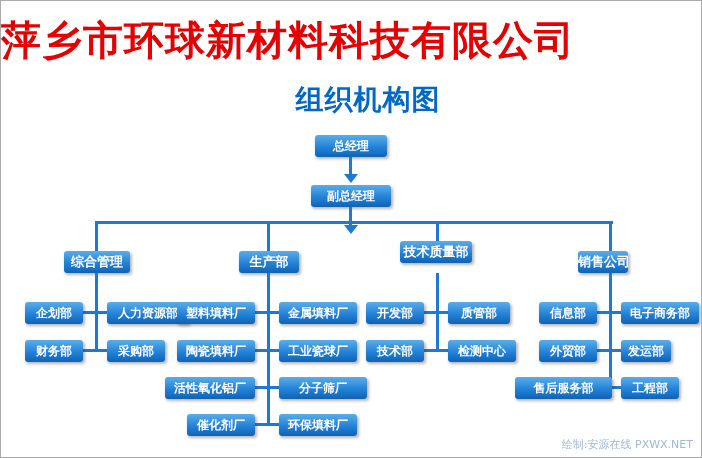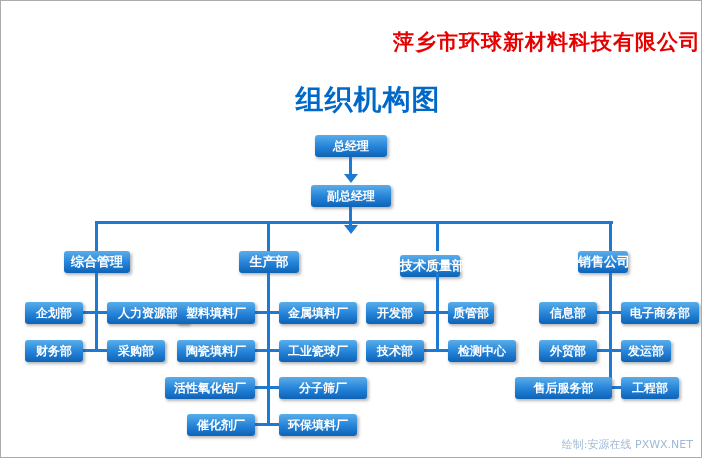--- a/index.html
+++ b/index.html
@@ -3,24 +3,23 @@
 <meta charset="utf-8">
 <style>
   html,body { margin:0; padding:0; background:#fff; }
   .canvas {
     position:relative; width:702px; height:458px;
     box-sizing:border-box; border:1px solid #ababab; background:#ffffff;
     font-family:"DejaVu Sans","Liberation Sans",sans-serif;
     overflow:hidden;
   }
   .title {
-    position:absolute; top:12px; left:0; width:100%; text-align:right;
-    font-size:21px; font-weight:bold; letter-spacing:1px;
+    position:absolute; top:12px; left:0; width:100%; text-align:left;
+    font-size:40px; font-weight:bold; letter-spacing:1px;
     color:var(--title-red,#e60000);
-    margin-top:15px;
   }
   .subtitle {
     position:absolute; top:66px; left:17px; width:100%; text-align:center;
     font-size:28px; font-weight:bold; letter-spacing:1px;
     color:var(--subtitle-blue,#0068c8);
     margin-top:14px;
   }
   .node {
     position:absolute; height:22px; line-height:22px; text-align:center;
     color:#ffffff; font-weight:bold; font-size:12px; white-space:nowrap;
@@ -55,21 +54,21 @@
   <div class="arrowhead" style="left:343px;top:224px"></div>
 
   <div class="line" style="left:95px;top:220px;width:517px;height:3px"></div>
   <div class="line" style="left:94px;top:220px;width:3px;height:30px"></div>
   <div class="line" style="left:266px;top:220px;width:3px;height:30px"></div>
   <div class="line" style="left:435px;top:220px;width:3px;height:30px"></div>
   <div class="line" style="left:608px;top:220px;width:3px;height:30px"></div>
 
   <div class="node hdr" style="left:63px;top:250px;width:66px">综合管理</div>
   <div class="node hdr" style="left:238px;top:250px;width:60px">生产部</div>
-  <div class="node hdr" style="left:399px;top:254px;width:60px">技术质量部</div>
+  <div class="node hdr" style="left:399px;top:240px;width:72px">技术质量部</div>
   <div class="node hdr" style="left:577px;top:250px;width:50px">销售公司</div>
 
   <div class="line" style="left:94px;top:272px;width:3px;height:79px"></div>
   <div class="line" style="left:266px;top:272px;width:3px;height:153px"></div>
   <div class="line" style="left:435px;top:272px;width:3px;height:79px"></div>
   <div class="line" style="left:608px;top:272px;width:3px;height:116px"></div>
 
   <div class="line" style="left:82px;top:310px;width:14px;height:3px"></div>
   <div class="line" style="left:96px;top:310px;width:10px;height:3px"></div>
   <div class="line" style="left:82px;top:348px;width:14px;height:3px"></div>
@@ -97,21 +96,21 @@
   <div class="node" style="left:278px;top:376px;width:88px">分子筛厂</div>
   <div class="node" style="left:186px;top:413px;width:68px">催化剂厂</div>
   <div class="node" style="left:278px;top:413px;width:78px">环保填料厂</div>
 
   <div class="line" style="left:423px;top:310px;width:14px;height:3px"></div>
   <div class="line" style="left:437px;top:310px;width:10px;height:3px"></div>
   <div class="line" style="left:423px;top:348px;width:14px;height:3px"></div>
   <div class="line" style="left:437px;top:348px;width:10px;height:3px"></div>
 
   <div class="node" style="left:365px;top:301px;width:58px">开发部</div>
-  <div class="node" style="left:447px;top:301px;width:46px">质管部</div>
+  <div class="node" style="left:447px;top:301px;width:62px">质管部</div>
   <div class="node" style="left:365px;top:339px;width:58px">技术部</div>
   <div class="node" style="left:447px;top:339px;width:68px">检测中心</div>
 
   <div class="line" style="left:596px;top:310px;width:14px;height:3px"></div>
   <div class="line" style="left:610px;top:310px;width:10px;height:3px"></div>
   <div class="line" style="left:596px;top:348px;width:14px;height:3px"></div>
   <div class="line" style="left:610px;top:348px;width:10px;height:3px"></div>
   <div class="line" style="left:596px;top:385px;width:14px;height:3px"></div>
   <div class="line" style="left:610px;top:385px;width:10px;height:3px"></div>
 

